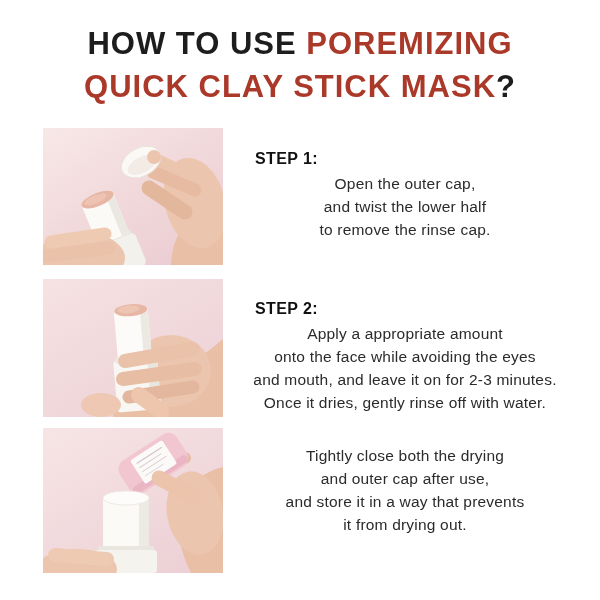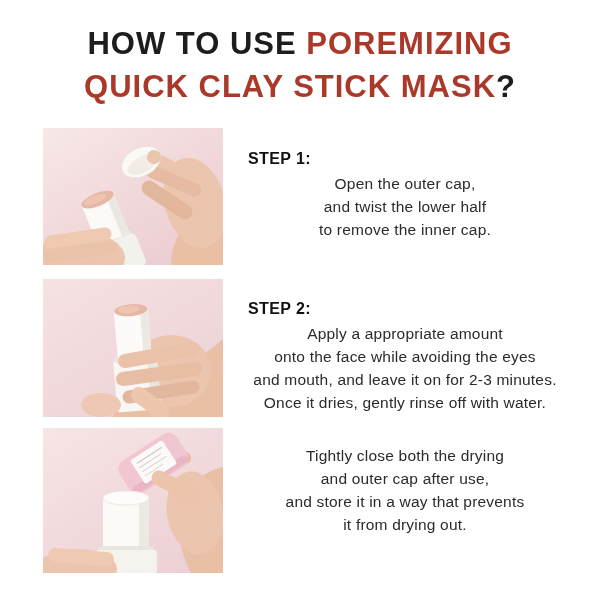--- a/index.html
+++ b/index.html
@@ -22,21 +22,21 @@
   .photo-1{top:128px;height:137px;}
   .photo-2{top:279px;height:138px;}
   .photo-3{top:428px;height:145px;}
   .step-text{
     position:absolute;left:240px;width:330px;color:#2b2b2b;
   }
   .step-text-1{top:149px;}
   .step-text-2{top:299px;}
   .step-text-3{top:444px;}
   .step-heading{
-    font-weight:700;font-size:16px;line-height:20px;margin:0 0 3px 8px;
+    font-weight:700;font-size:16px;line-height:20px;margin:0 0 3px 15px;
     color:#111;letter-spacing:.4px;
   }
   .step-line{
     font-size:15.5px;line-height:23px;letter-spacing:.2px;text-align:center;
   }
 </style>
 </head>
 <body>
 
 <div class="title">
@@ -79,21 +79,21 @@
     <ellipse cx="38" cy="130" rx="44" ry="26" fill="#ecc5ae"></ellipse>
     <line x1="8" y1="114" x2="62" y2="106" stroke="#efcab3" stroke-width="13" stroke-linecap="round"></line>
     <line x1="4" y1="128" x2="66" y2="120" stroke="#eac2aa" stroke-width="13" stroke-linecap="round"></line>
   </svg>
 </div>
 
 <div class="step-text step-text-1">
   <div class="step-heading">STEP 1:</div>
   <div class="step-line">Open the outer cap,</div>
   <div class="step-line">and twist the lower half</div>
-  <div class="step-line">to remove the inner cap.</div>
+  <div class="step-line">to remove the rinse cap.</div>
 </div>
 
 <div class="photo photo-2" aria-label="hand holding the opened clay stick mask">
   <svg viewBox="0 0 180 138">
     <defs>
       <linearGradient id="g2" x1="0" y1="0" x2="0.8" y2="1">
         <stop offset="0" stop-color="#f6e2e3"></stop>
         <stop offset="1" stop-color="#ecd1d6"></stop>
       </linearGradient>
     </defs>

